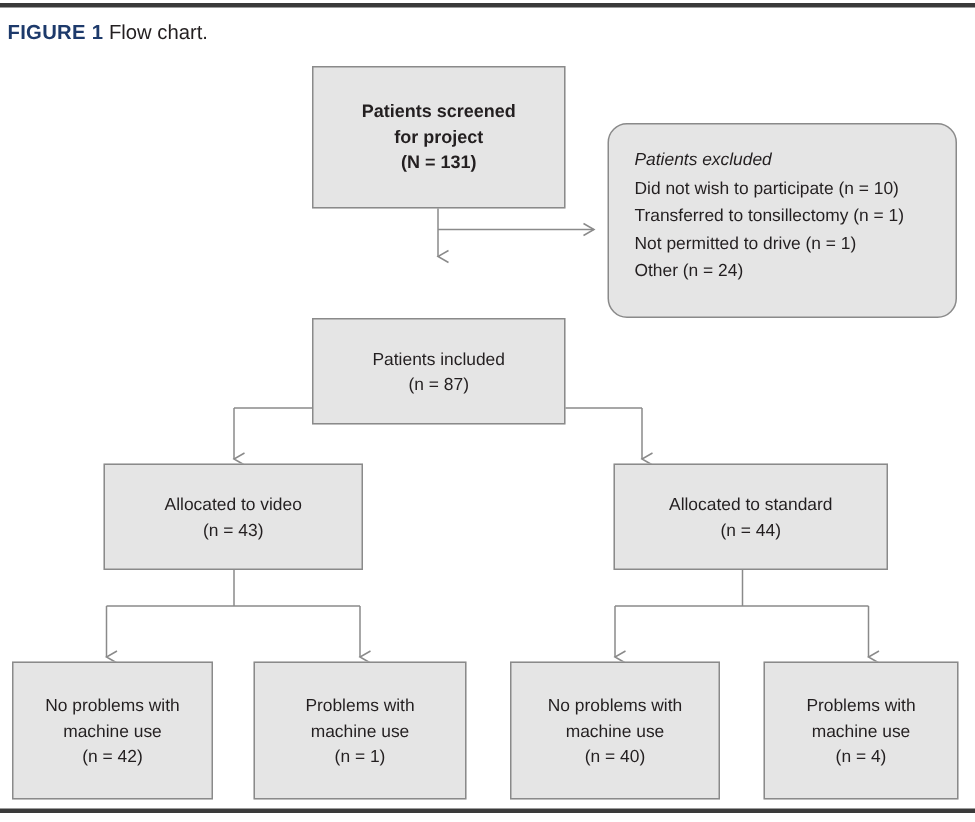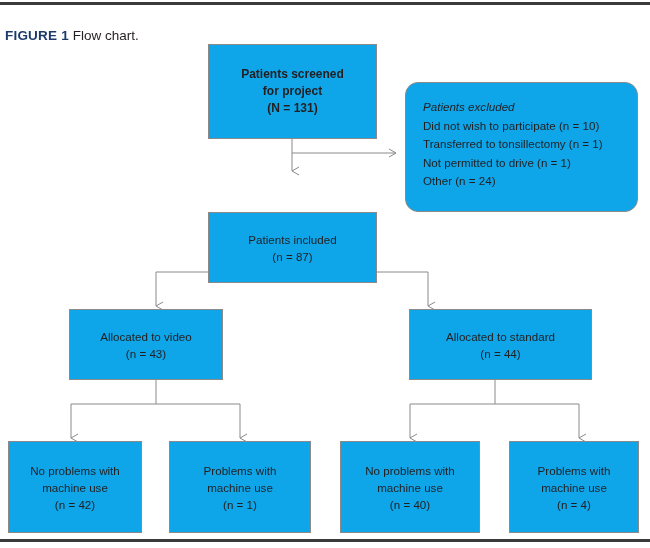--- a/index.html
+++ b/index.html
@@ -26,21 +26,21 @@
     width: 650px;
     height: 3px;
     background: #3a3a3a;
   }
   .rule-top { top: 2px; }
   .rule-bottom { top: 539px; }
 
   .caption {
     position: absolute;
     left: 5px;
-    top: 28px;
+    top: 14px;
     font-size: 13.5px;
     line-height: 16px;
     white-space: nowrap;
   }
   .caption .fig-label {
     font-weight: bold;
     color: #1d3a6b;
     letter-spacing: 0.2px;
   }
   .caption .fig-title {
@@ -50,21 +50,21 @@
   #flow-svg {
     position: absolute;
     left: 0;
     top: 0;
   }
 
   .node {
     position: absolute;
     box-sizing: border-box;
     border: 1px solid #8a8a8a;
-    background: #0ea5e9;
+    background: #e5e5e5;
     display: flex;
     flex-direction: column;
     align-items: center;
     justify-content: center;
     text-align: center;
     font-size: 11.6px;
     line-height: 17px;
     color: #231f20;
   }
   .node.bold {
@@ -138,21 +138,21 @@
     <span class="line">Transferred to tonsillectomy (n = 1)</span>
     <span class="line">Not permitted to drive (n = 1)</span>
     <span class="line">Other (n = 24)</span>
   </div>
 
   <div class="node" style="left:208px; top:176px; width:169px; height:71px;margin-top:36px;">
     <span class="line">Patients included</span>
     <span class="line">(n = 87)</span>
   </div>
 
-  <div class="node" style="left:69px; top:309px; width:154px; height:71px;">
+  <div class="node" style="left:69px; top:309px; width:173px; height:71px;">
     <span class="line">Allocated to video</span>
     <span class="line">(n = 43)</span>
   </div>
 
   <div class="node" style="left:409px; top:309px; width:183px; height:71px;">
     <span class="line">Allocated to standard</span>
     <span class="line">(n = 44)</span>
   </div>
 
   <div class="node" style="left:8px; top:441px; width:134px; height:92px;">

